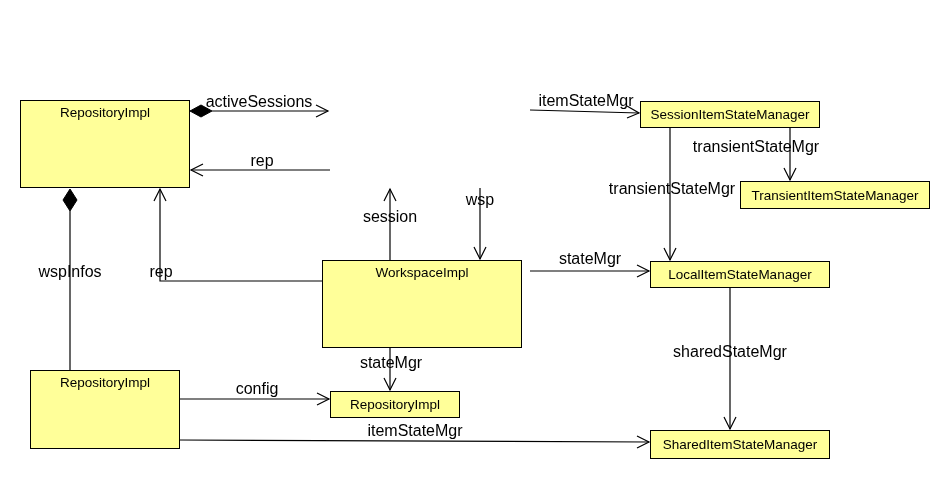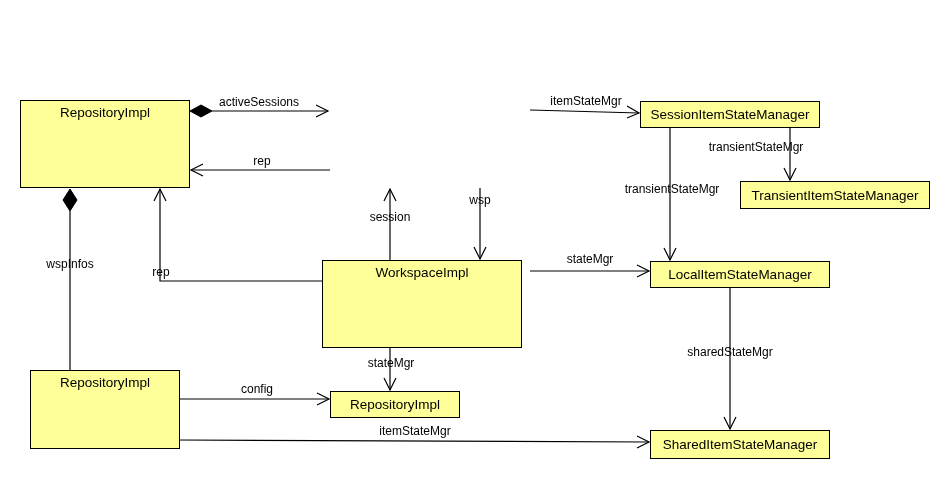--- a/index.html
+++ b/index.html
@@ -37,21 +37,21 @@
     justify-content: center;
     color: var(--text-color, #000000);
     font-size: 13.5px;
     white-space: nowrap;
   }
   .node.big { align-items: flex-start; padding-top: 4px; }
   .node.small { align-items: center; }
   .elabel {
     position: absolute;
     transform: translate(-50%, -50%);
-    font-size: 12px;
+    font-size: 16px;
     color: var(--text-color, #000000);
     white-space: nowrap;
     line-height: 1;
   }
 </style>
 </head>
 <body>
 
 <div class="canvas">
 
@@ -136,19 +136,19 @@
 
   <span class="elabel" style="left:259px;top:102px">activeSessions</span>
   <span class="elabel" style="left:262px;top:161px">rep</span>
   <span class="elabel" style="left:586px;top:101px">itemStateMgr</span>
   <span class="elabel" style="left:756px;top:147px">transientStateMgr</span>
   <span class="elabel" style="left:672px;top:189px">transientStateMgr</span>
   <span class="elabel" style="left:390px;top:217px">session</span>
   <span class="elabel" style="left:480px;top:200px">wsp</span>
   <span class="elabel" style="left:590px;top:259px">stateMgr</span>
   <span class="elabel" style="left:730px;top:352px">sharedStateMgr</span>
-  <span class="elabel" style="left:70px;top:264px">wspInfos</span>
+  <span class="elabel" style="left:70px;top:272px">wspInfos</span>
   <span class="elabel" style="left:161px;top:272px">rep</span>
   <span class="elabel" style="left:391px;top:363px">stateMgr</span>
   <span class="elabel" style="left:257px;top:389px">config</span>
   <span class="elabel" style="left:415px;top:431px">itemStateMgr</span>
 
 </div>
 
 </body></html>

